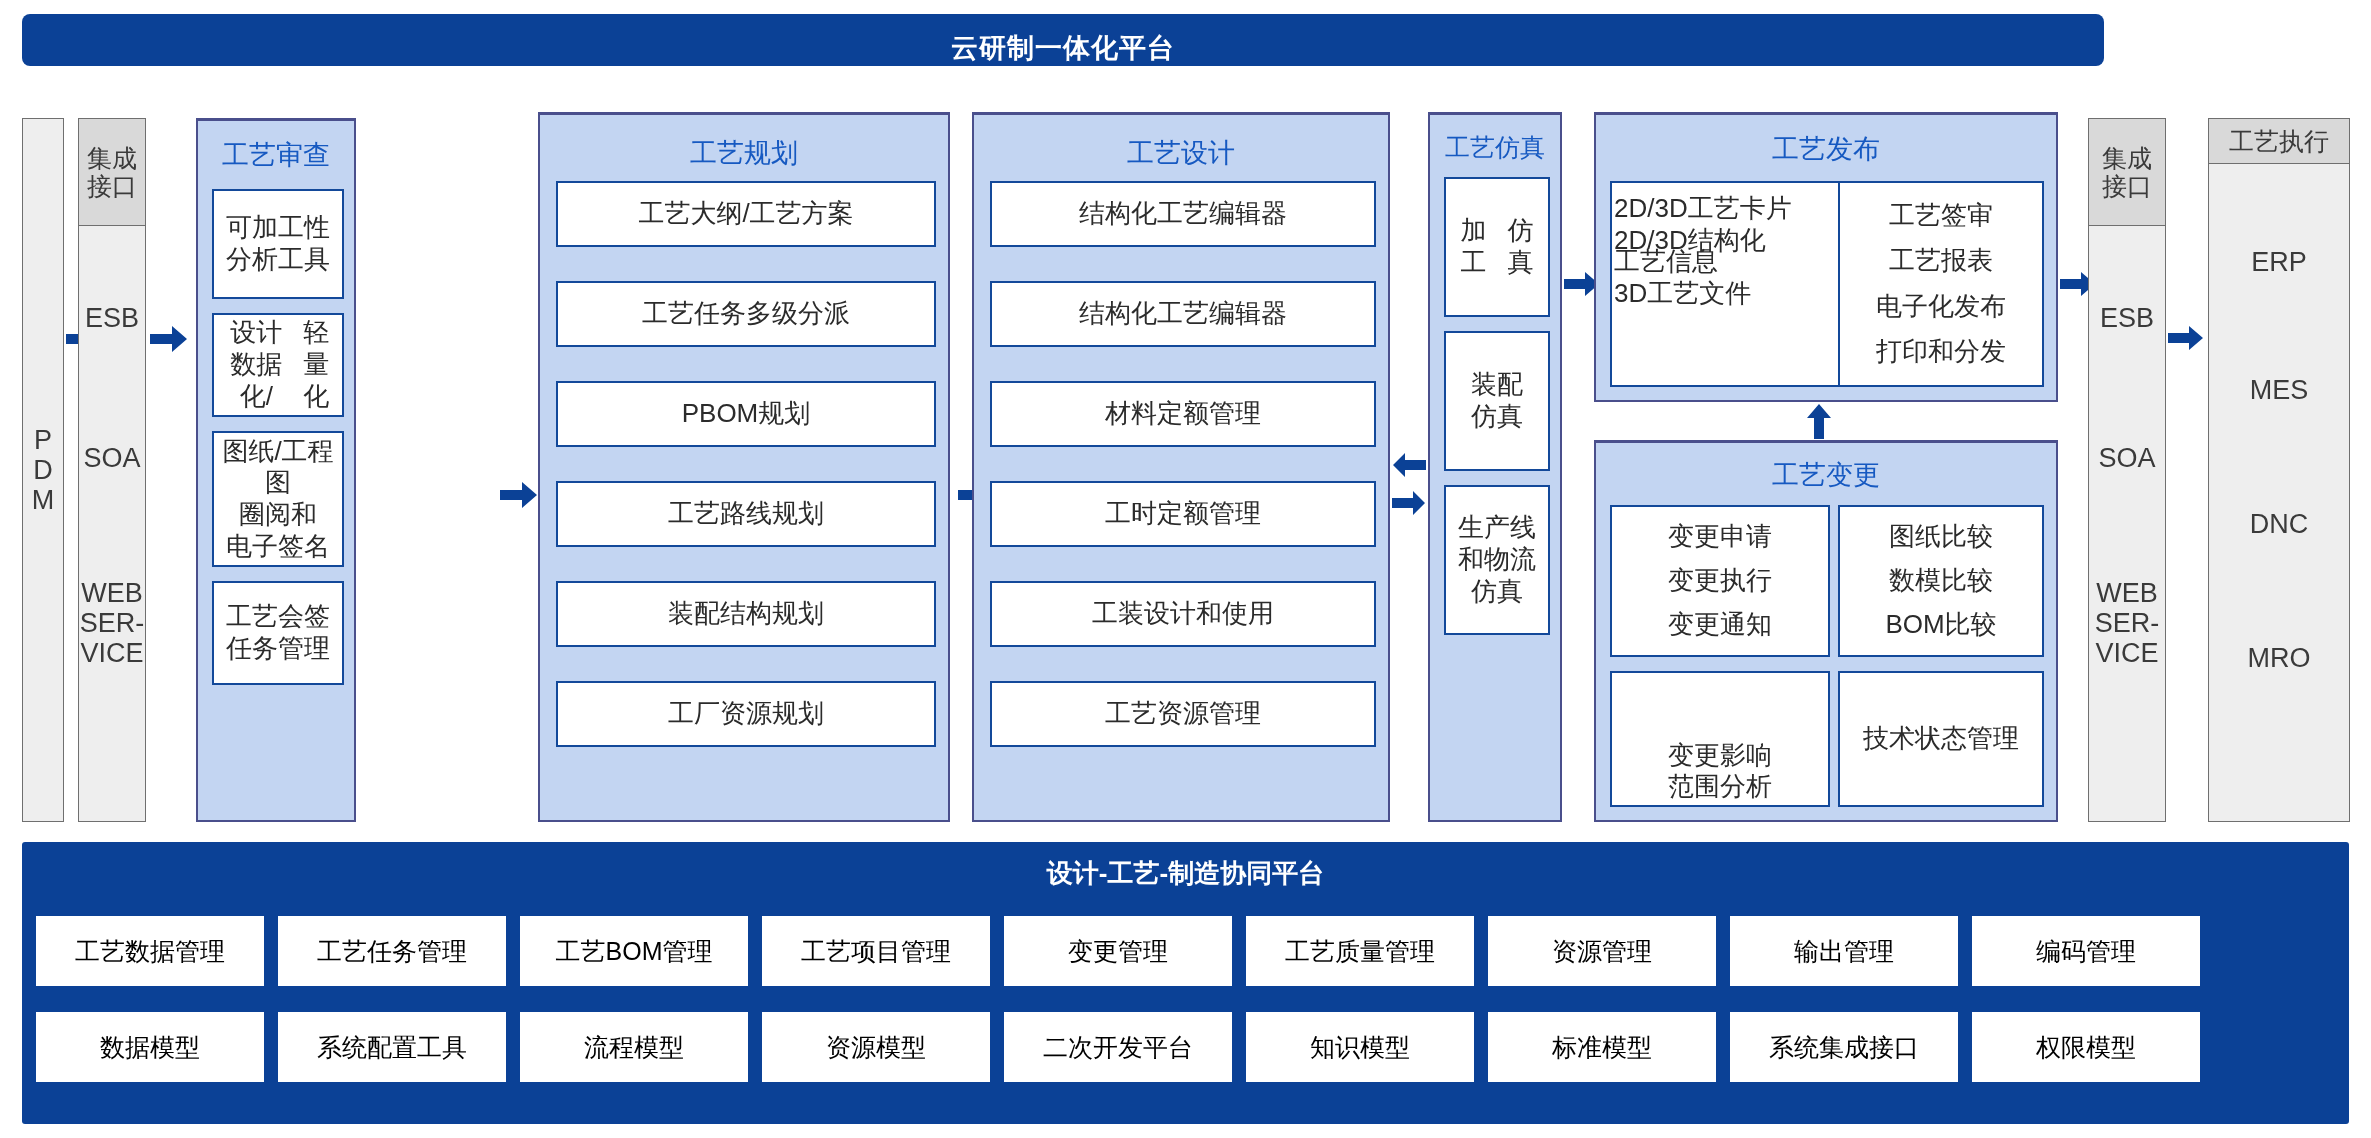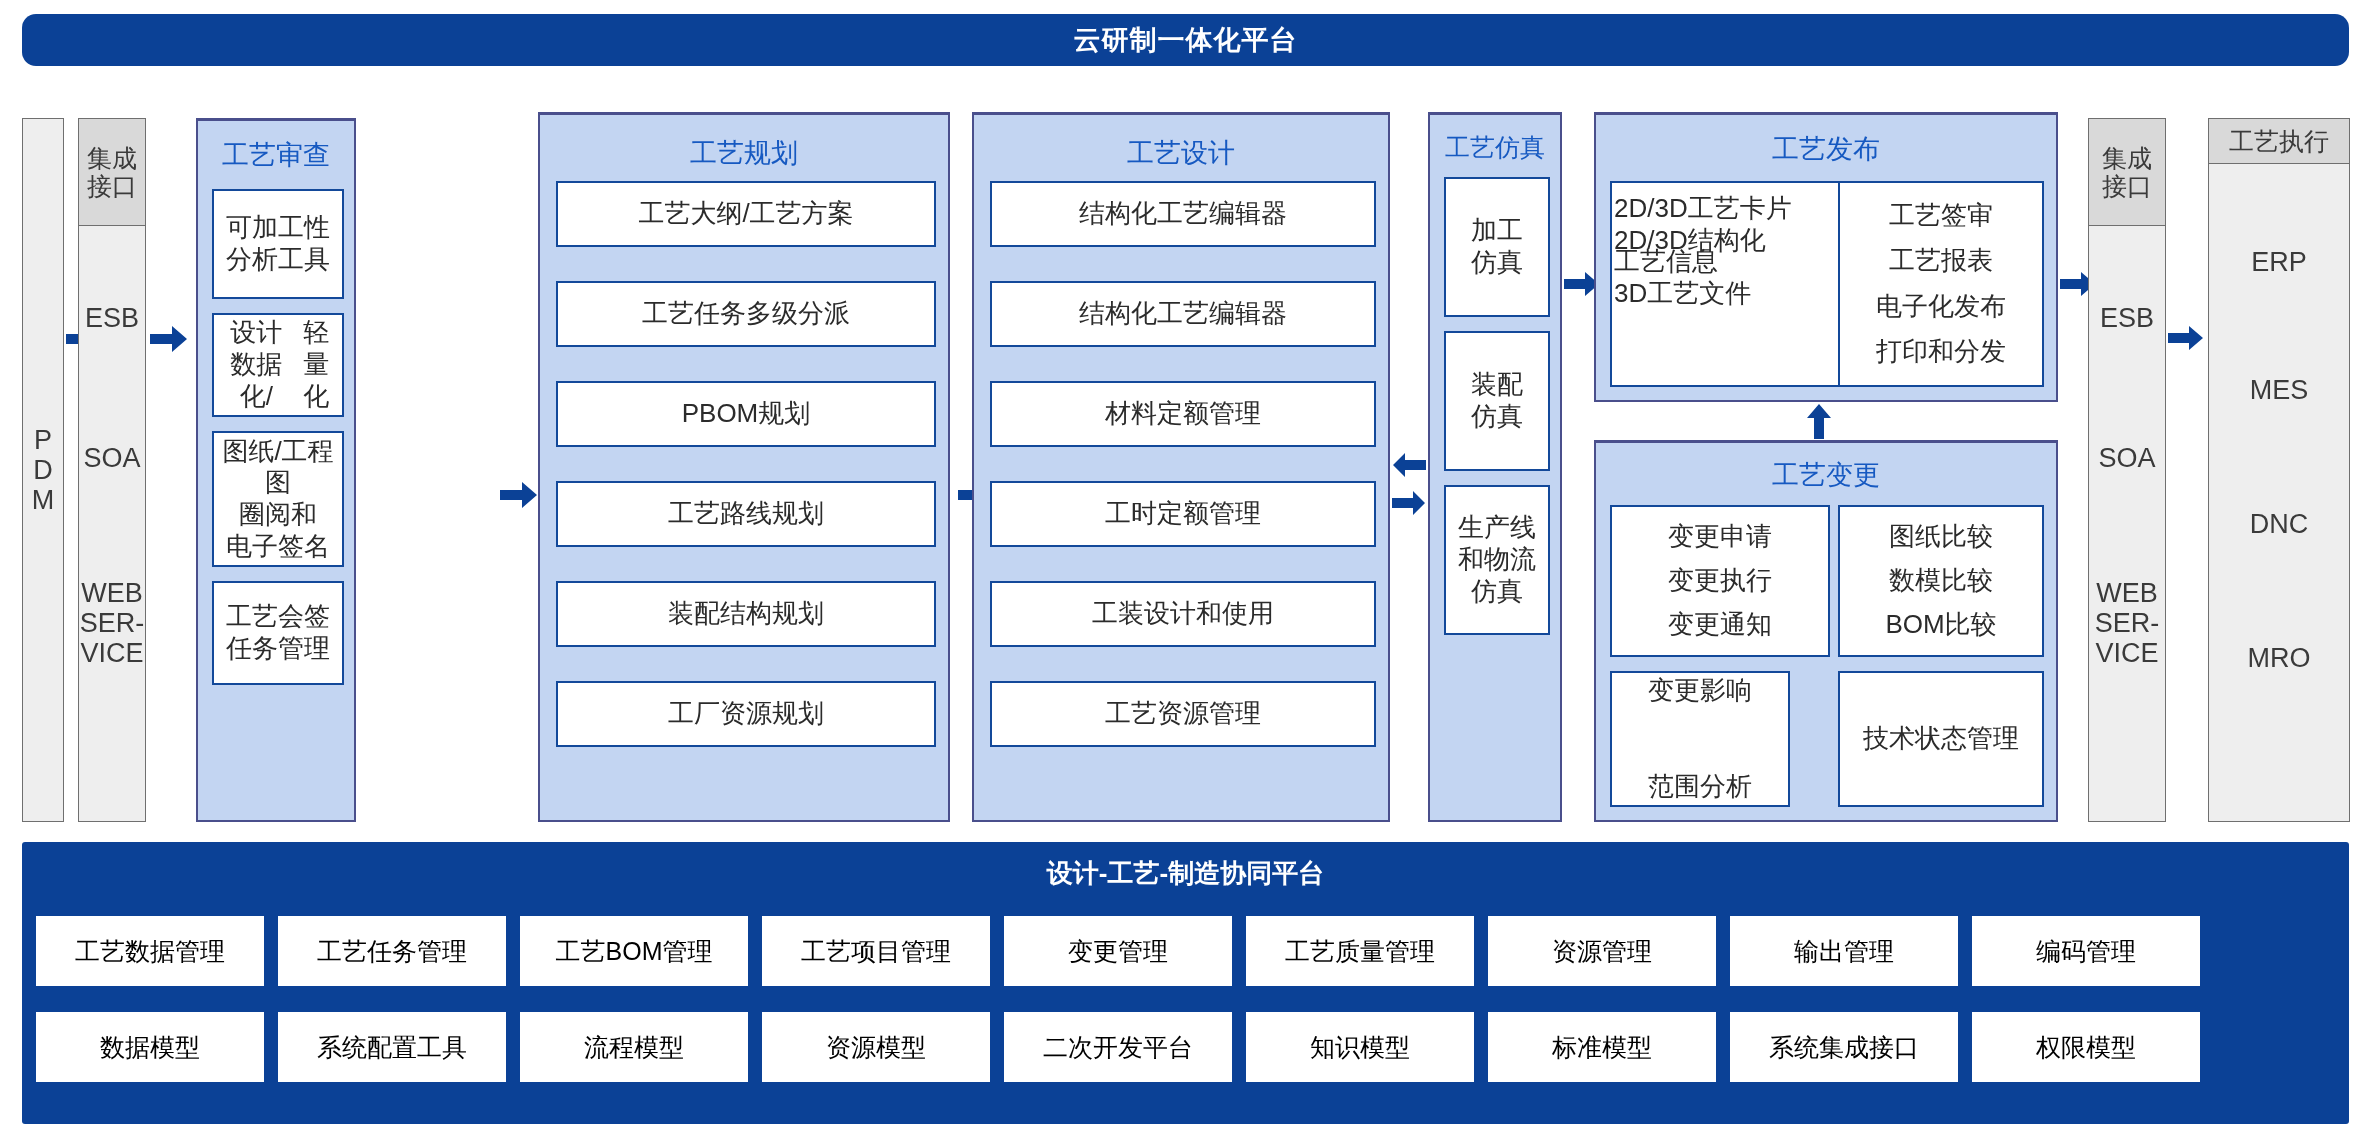--- a/index.html
+++ b/index.html
@@ -20,23 +20,24 @@
 
   
   .banner{
     background:#0b4196;
     color:#ffffff;
     font-weight:bold;
     display:flex;align-items:center;justify-content:center;
     letter-spacing:1px;
   }
   #top-banner{
-    left:22px;top:14px;width:2327px;height:52px;
+    left:22px;top:14px;width:2082px;height:52px;
     font-size:27px;
-    border-radius:14px;
+    border-radius:8px;
+    align-items:flex-end;
   }
 
   
   .grey-col{
     background:#eeeeee;
     border:1.5px solid #6f6f6f;
   }
   .grey-head{
     background:#d9d9d9;
     border-bottom:1.5px solid #6f6f6f;
@@ -244,21 +245,21 @@
   </div>
   <div class="arrow-r" style="left:1392px;top:490px;">
     <svg class="arrow-svg" width="34" height="26" viewBox="0 0 34 26">
       <polygon points="0,8 21,8 21,1 33,13 21,25 21,18 0,18" fill="#0b4196"></polygon>
     </svg>
   </div>
 
   <div class="abs group" style="left:1428px;top:112px;width:134px;height:710px;">
     <div class="group-title" style="top:16px;font-size:25px;">工艺仿真</div>
 
-    <div class="cell" style="position:absolute;left:14px;top:62px;width:106px;height:140px;flex-direction:column;">
+    <div class="cell" style="position:absolute;left:14px;top:62px;width:106px;height:140px;">
       <span>加工</span>
       <span>仿真</span>
     </div>
     <div class="cell" style="position:absolute;left:14px;top:216px;width:106px;height:140px;flex-direction:column;">
       <span>装配</span>
       <span>仿真</span>
     </div>
     <div class="cell" style="position:absolute;left:14px;top:370px;width:106px;height:150px;flex-direction:column;">
       <span>生产线</span>
       <span>和物流</span>
@@ -301,21 +302,21 @@
     <div class="cell" style="position:absolute;left:14px;top:62px;width:220px;height:152px;flex-direction:column;justify-content:space-around;padding:8px 2px;">
       <span>变更申请</span>
       <span>变更执行</span>
       <span>变更通知</span>
     </div>
     <div class="cell" style="position:absolute;left:242px;top:62px;width:206px;height:152px;flex-direction:column;justify-content:space-around;padding:8px 20px;">
       <span>图纸比较</span>
       <span>数模比较</span>
       <span>BOM比较</span>
     </div>
-    <div class="cell" style="position:absolute;left:14px;top:228px;width:180px;height:136px;flex-direction:column;justify-content:space-between;">
+    <div class="cell" style="position:absolute;left:14px;top:228px;width:220px;height:136px;flex-direction:column;justify-content:flex-end;">
       <span>变更影响</span>
       <span>范围分析</span>
     </div>
     <div class="cell" style="position:absolute;left:242px;top:228px;width:206px;height:136px;">
       <span>技术状态管理</span>
     </div>
   </div>
 
   <div class="arrow-r" style="left:2060px;top:270px;">
     <svg class="arrow-svg" width="36" height="28" viewBox="0 0 36 28">

